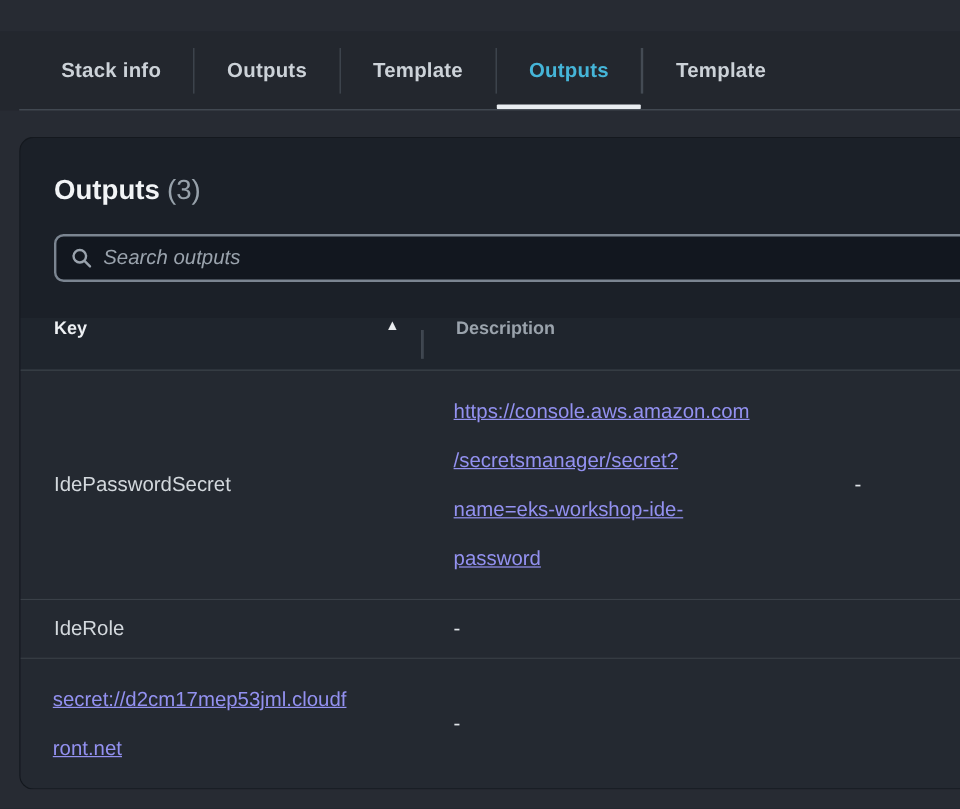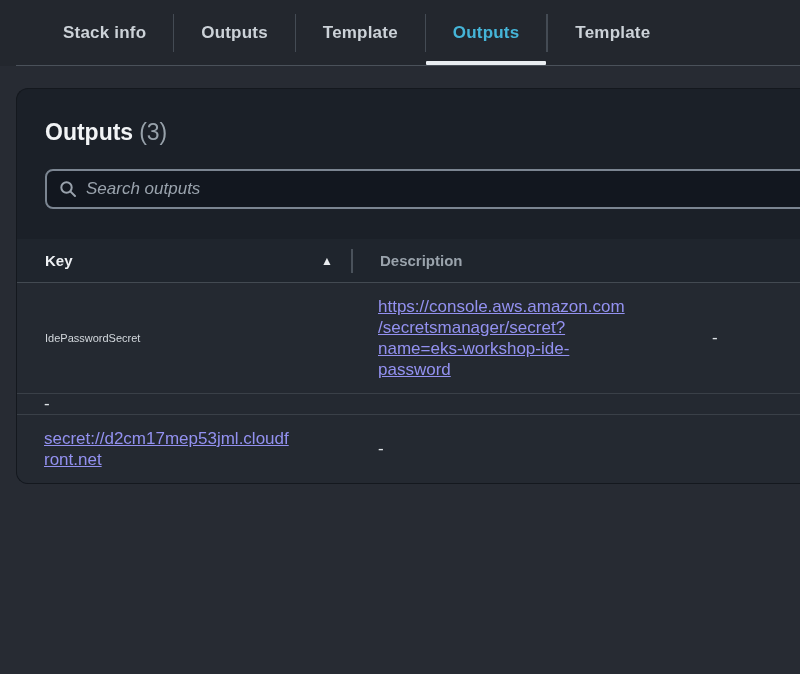--- a/index.html
+++ b/index.html
@@ -6,22 +6,23 @@
   html,body { width:800px; height:674px; overflow:hidden; }
   body {
     background:#272b33;
     font-family:"Liberation Sans","DejaVu Sans",sans-serif;
     -webkit-font-smoothing:antialiased;
   }
 
   
   .tabbar {
     position:relative; height:66px; background:#23272e;
-    display:flex; align-items:stretch; padding-left:36px;
+    display:flex; align-items:stretch; padding-left:24px;
     white-space:nowrap;
+    margin-top:26px;
   }
   .tabbar-rule {
     position:absolute; left:16px; right:0; bottom:0; height:1px;
     background:#4a515a;
   }
   .tab {
     position:relative; display:flex; align-items:center;
     padding:0 27px; cursor:pointer;
     font-size:17px; font-weight:700; color:#ccd2d8; letter-spacing:.2px;
   }
@@ -57,42 +58,42 @@
   }
   .search-input::placeholder { color:#9aa3ad; font-style:italic; }
 
   
   .table { margin-top:30px; }
   .thead {
     display:flex; align-items:center; height:44px;
     background:#1f252d; border-bottom:1px solid #434a52;
   }
   .th {
-    display:flex; align-items:center; height:100%;
+    display:flex; height:100%;
     font-size:15px; font-weight:700; cursor:pointer;
   }
   .th-key   { width:334px; padding-left:28px; color:#eef1f4; }
   .th-value { width:334px; padding-left:27px; color:#9aa3ac; }
   .th-desc  { flex:1; padding-left:27px; color:#9aa3ac; }
   .sort-glyph { margin-left:auto; margin-right:18px; font-size:12px; line-height:1; }
   .sort-asc    { color:#e9ecef; }
   .sort-toggle { color:#9aa3ac; font-size:13px; }
   .col-sep { width:1px; height:24px; background:#4a525b; flex:0 0 auto; }
 
   .row { display:flex; background:#242931; }
   .row + .row { border-top:1px solid #3a4048; }
   .cell-key {
     width:334px; padding:14px 20px 14px 28px;
     display:flex; align-items:center;
-    font-size:11px; color:#d3d8dd;
+    font-size:17px; color:#d3d8dd;
   }
   .cell-value { width:334px; padding:13px 0; }
   .value-inner {
     margin-left:27px; width:249px;
-    font-size:17px; line-height:21px; color:#dfe3e7;
+    font-size:17px; line-height:41px; color:#dfe3e7;
     overflow-wrap:break-word; word-wrap:break-word;
   }
   a.value-link { color:#9391f0; text-decoration:underline; cursor:pointer; }
   .cell-desc {
     flex:1; display:flex; align-items:center; padding-left:27px;
     font-size:17px; color:#dfe3e7;
   }
 </style>
 </head>
 <body>
@@ -162,20 +163,23 @@
         <div class="value-inner">
           <a class="value-link" href="#">https://console.aws.amazon.com/secretsmanager/secret?name=eks-workshop-ide-password</a>
         </div>
       </div>
       <div class="cell-desc">
         <span>-</span>
       </div>
     </div>
 
     <div class="row">
+      <div class="cell-key">
+        <span>IdeRole</span>
+      </div>
       <div class="cell-desc">
         <span>-</span>
       </div>
     </div>
 
     <div class="row">
       <div class="cell-value">
         <div class="value-inner">
           <a class="value-link" href="#">secret://d2cm17mep53jml.cloudfront.net</a>
         </div>

